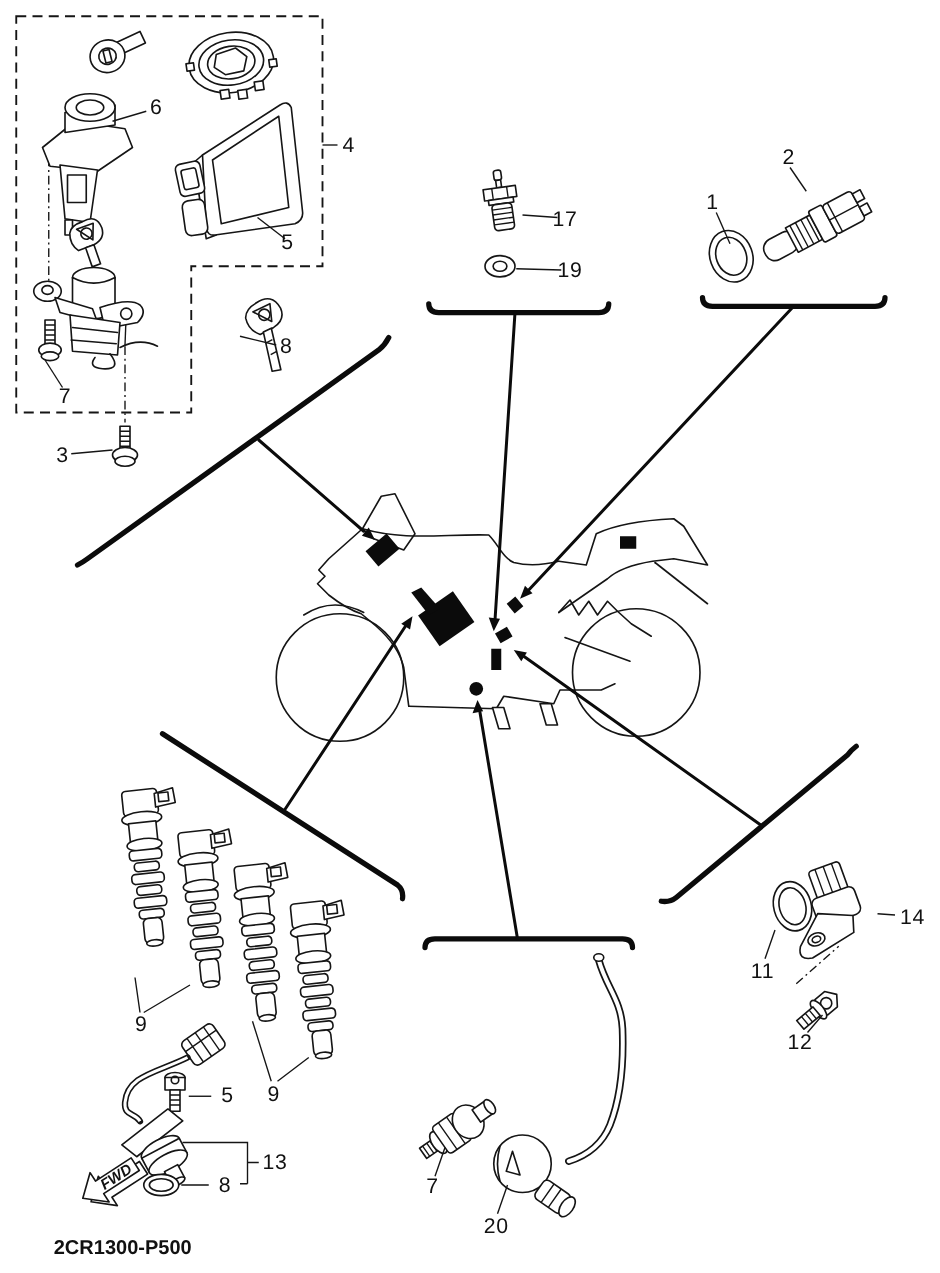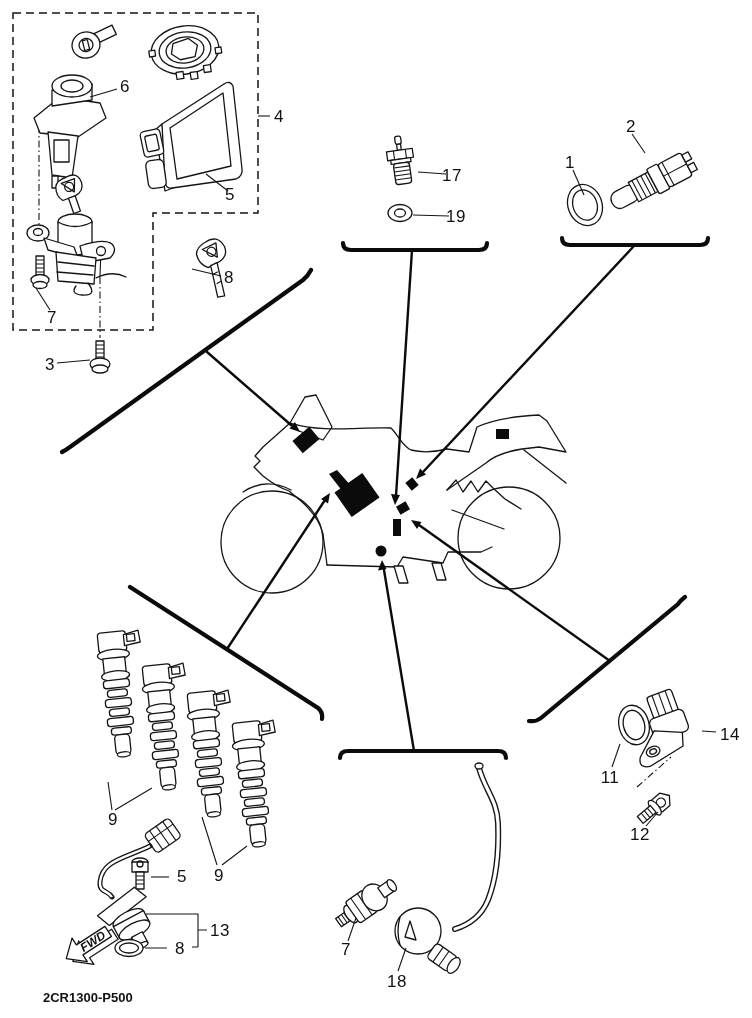--- a/index.html
+++ b/index.html
@@ -1,21 +1,21 @@
 <!DOCTYPE html>
 <html><head>
 <meta charset="utf-8">
 <style>
   html,body{margin:0;padding:0;background:#fff;}
   .stage{position:relative;width:752px;height:1018px;background:#ffffff;overflow:hidden;
          font-family:"Liberation Sans",sans-serif;color:#111;}
   .stage svg{position:absolute;left:0;top:0;}
   .callout{position:absolute;transform:translate(-50%,-50%);font-size:17px;line-height:1;
            color:#111;letter-spacing:.5px;white-space:nowrap;}
-  .partcode{position:absolute;left:43px;top:990px;font-size:13px;font-weight:600;color:#111;}
+  .partcode{position:absolute;left:43px;top:990px;font-size:16px;font-weight:600;color:#111;}
   .sk{stroke:#151515;stroke-width:1.3;fill:#ffffff;stroke-linejoin:round;stroke-linecap:round;}
   .ln{stroke:#151515;stroke-width:1.3;fill:none;stroke-linejoin:round;stroke-linecap:round;}
   .thin{stroke:#151515;stroke-width:1.1;fill:none;}
   .thick{stroke:#0b0b0b;stroke-width:4.2;fill:none;stroke-linecap:round;}
   .lead{stroke:#0b0b0b;stroke-width:2.4;fill:none;stroke-linecap:round;}
   .mark{fill:#0b0b0b;stroke:none;}
   .dash{stroke:#151515;stroke-width:1.5;fill:none;stroke-dasharray:8 5;}
   .ddot{stroke:#151515;stroke-width:1.1;fill:none;stroke-dasharray:7 3 1.5 3;}
 </style>
 </head>
@@ -369,17 +369,17 @@
 <span class="callout" style="left:219px;top:875px">9</span>
 <span class="callout" style="left:730px;top:734px">14</span>
 <span class="callout" style="left:610px;top:777px">11</span>
 <span class="callout" style="left:640px;top:834px">12</span>
 <span class="callout" style="left:346px;top:949px">7</span>
 <span class="callout" style="left:220px;top:930px">13</span>
 <span class="callout" style="left:180px;top:948px">8</span>
 <span class="callout" style="left:182px;top:876px">5</span>
 <span class="callout" style="left:452px;top:175px">17</span>
 <span class="callout" style="left:456px;top:216px">19</span>
-<span class="callout" style="left:397px;top:981px">18</span>
+<span class="callout" style="left:397px;top:981px">20</span>
 
 <div class="partcode">2CR1300-P500</div>
 
 </div>
 
 </body></html>

